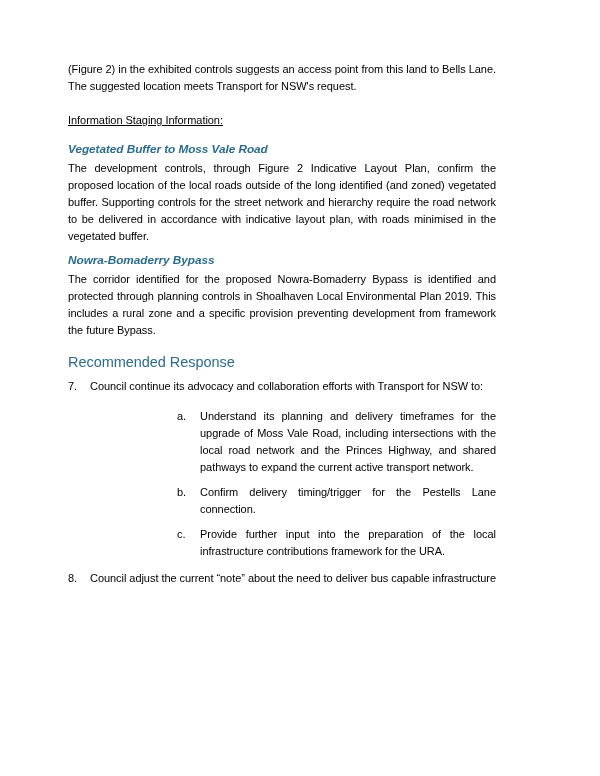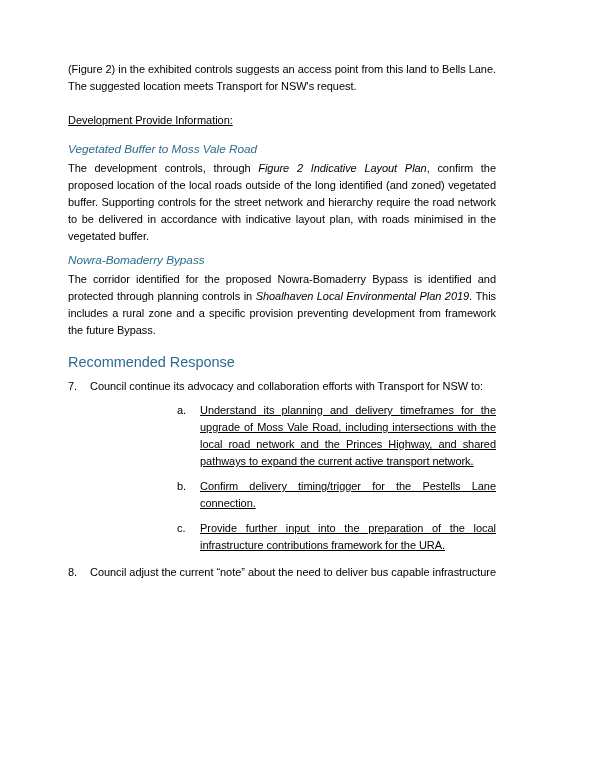--- a/index.html
+++ b/index.html
@@ -17,63 +17,63 @@
     color: #000000;
     overflow: hidden;
   }
   .para { text-align: justify; }
   .intro { margin-bottom: 17px; }
   .staging { margin-bottom: 12px; }
   .staging .u { text-decoration: underline; }
   .subhead {
     color: #2b6c8e;
     font-style: italic;
-    font-weight: normal;
+    font-weight: bold;
     font-size: 11.8px;
     line-height: 17px;
     margin-bottom: 2px;
   }
   .subhead.second { }
   .section-para { margin-bottom: 7px; }
-  .it { font-style: italic; }
+  .it { }
   .rr-heading {
     color: #2b6c8e;
     font-weight: normal;
     font-size: 14.5px;
     line-height: 19px;
     margin-top: 14px;
     margin-bottom: 6px;
   }
   .olist { }
   .li { display: flex; margin-bottom: 10px; }
   .li:last-child { margin-bottom: 0; }
   .li > .num { width: 22px; flex-shrink: 0; }
   .li-body { flex: 1; min-width: 0; }
-  .li-text { text-align: justify; margin-bottom: 7px; }
+  .li-text { text-align: justify; margin-bottom: 13px; }
   .li-text.no-sub { margin-bottom: 0; }
   .sublist { margin-left: 87px; }
   .sli { display: flex; margin-bottom: 8px; }
   .sli:last-child { margin-bottom: 0; }
   .sli > .num { width: 23px; flex-shrink: 0; }
-  .sli-text { flex: 1; text-align: justify; text-decoration: underline; }
+  .sli-text { flex: 1; text-align: justify; }
   .page-number {
     position: absolute;
     left: 0; right: 0;
     top: 723px;
     text-align: center;
   }
 </style>
 </head>
 <body>
 
 <div class="page">
 
   <p class="para intro">(Figure 2) in the exhibited controls suggests an access point from this land to Bells Lane. The suggested location meets Transport for NSW's request.</p>
 
-  <p class="staging"><span class="u">Development Provide Information:</span></p>
+  <p class="staging"><span class="u">Information Staging Information:</span></p>
 
   <h3 class="subhead">Vegetated Buffer to Moss Vale Road</h3>
 
   <p class="para section-para"><span>The development controls, through </span><span class="it">Figure 2 Indicative Layout Plan</span><span>, confirm the proposed location of the local roads outside of the long identified (and zoned) vegetated buffer. Supporting controls for the street network and hierarchy require the road network to be delivered in accordance with indicative layout plan, with roads minimised in the vegetated buffer.</span></p>
 
   <h3 class="subhead second">Nowra-Bomaderry Bypass</h3>
 
   <p class="para section-para"><span>The corridor identified for the proposed Nowra-Bomaderry Bypass is identified and protected through planning controls in </span><span class="it">Shoalhaven Local Environmental Plan 2019</span><span>. This includes a rural zone and a specific provision preventing development from framework the future Bypass.</span></p>
 
   <h2 class="rr-heading">Recommended Response</h2>

